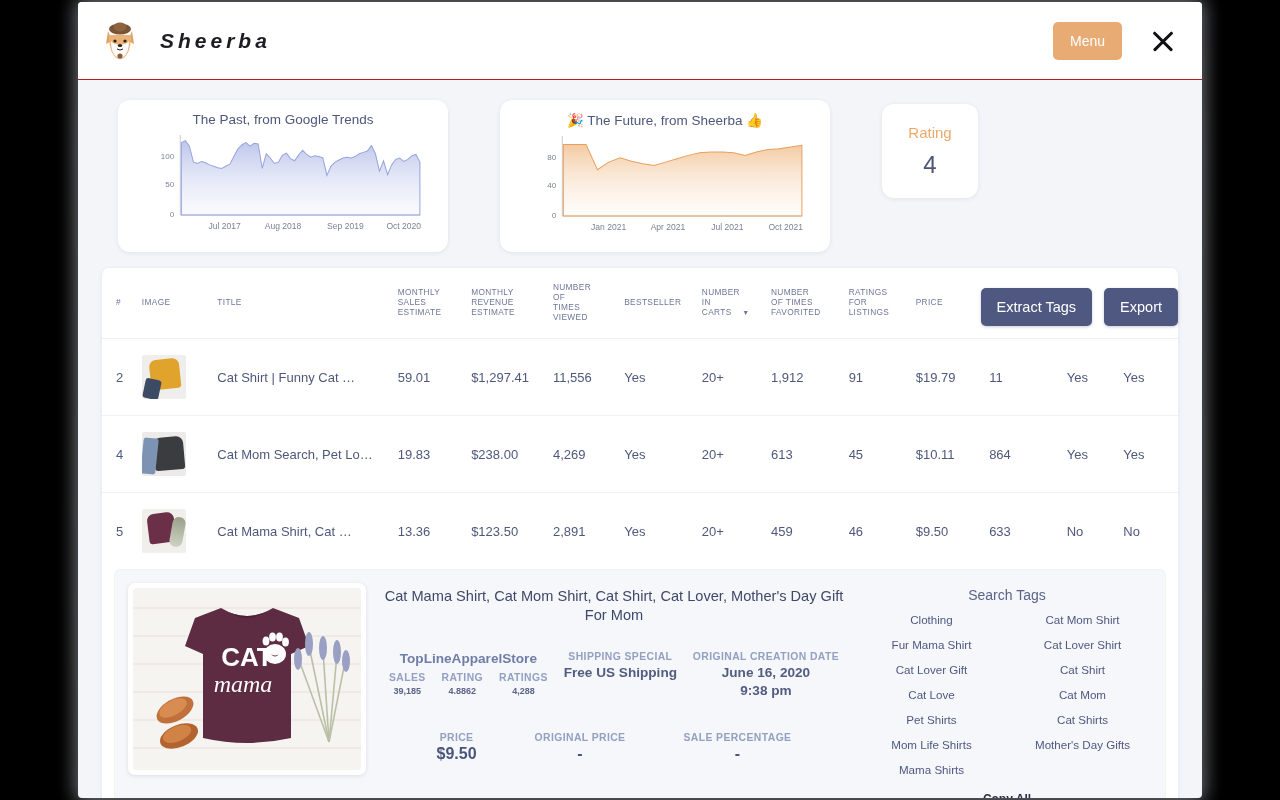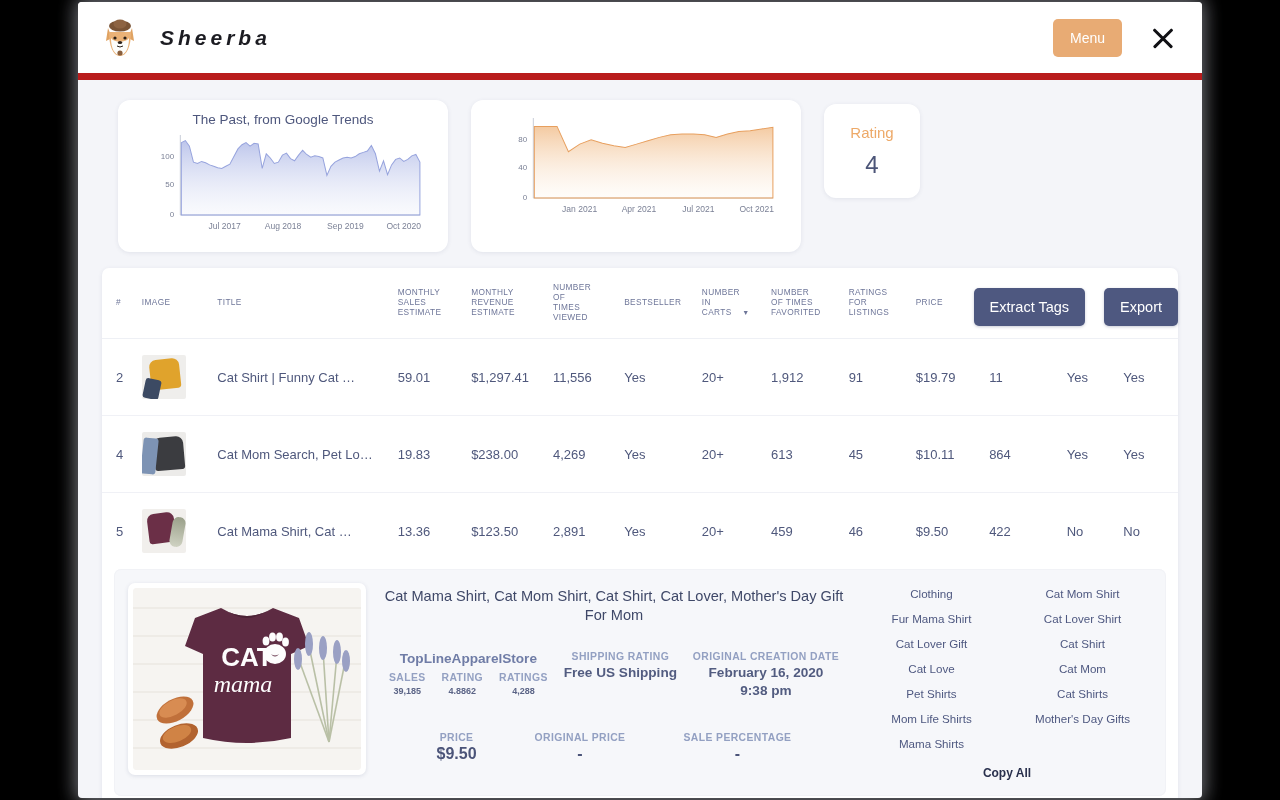--- a/index.html
+++ b/index.html
@@ -31,21 +31,21 @@
     width: 1124px; height: 796px;
     background: #f4f5f9;
     border-radius: 4px;
     box-shadow: 0 0 26px rgba(0,0,0,.45);
     overflow: hidden;
   }
 
   
   .header {
     height: 78px; background: #fff; display: flex; align-items: center;
-    padding: 0 24px 0 20px; border-bottom: 7px solid #b91c1c;
+    padding: 0 24px 0 20px; border-bottom: 1px solid #b91c1c;
     position: relative;
   }
   .logo { width: 44px; height: 44px; flex: 0 0 44px; position: relative; }
   .brand {
     margin-left: 18px; font-size: 21px; font-style: italic; font-weight: 700;
     letter-spacing: 4px; color: #1c1c22;
   }
   .header-right { margin-left: auto; display: flex; align-items: center; gap: 26px; }
   .menu-btn {
     background: #e8ab74; color: #fff; border: none; border-radius: 5px;
@@ -58,21 +58,21 @@
   .close-btn::before, .close-btn::after {
     content: ""; position: absolute; left: 2px; top: 14px; width: 26px; height: 2.6px;
     background: #101014; border-radius: 1px;
   }
   .close-btn::before { transform: rotate(45deg); }
   .close-btn::after { transform: rotate(-45deg); }
 
   
   .body { padding: 20px 24px 0 24px; height: calc(796px - 78px); overflow: hidden; position: relative; }
 
-  .top-row { display: flex; align-items: flex-start; gap: 23px; padding-left: 16px; }
+  .top-row { display: flex; align-items: flex-start; gap: 52px; padding-left: 16px; }
 
   .chart-card {
     background: #fff; border-radius: 12px; width: 330px; height: 152px;
     box-shadow: 0 1px 4px rgba(60,70,110,.10); padding: 12px 14px 8px 14px;
     position: relative;
   }
   .chart-title {
     text-align: center; font-size: 13.5px; color: #4e577d; margin-bottom: 2px;
   }
   .chart-area { position: relative; width: 100%; height: 112px; }
@@ -81,21 +81,21 @@
   .rating-card {
     background: #fff; border-radius: 12px; width: 96px; height: 94px;
     box-shadow: 0 1px 4px rgba(60,70,110,.10);
     display: flex; flex-direction: column; align-items: center; justify-content: center;
     gap: 10px; margin-top: 4px;
   }
   .rating-label { color: #eda968; font-size: 15px; }
   .rating-value { color: #4c5578; font-size: 24px; }
 
   .actions {
-    position: absolute; right: 24px; top: 208px; display: flex; gap: 19px; align-items: flex-end;
+    position: absolute; right: 24px; top: 208px; display: flex; gap: 12px; align-items: flex-end;
   }
   .act-btn {
     background: #4e5880; color: #fff; border: none; border-radius: 5px;
     font-size: 14.5px; padding: 11px 16px; cursor: pointer;
     font-family: "Liberation Sans", sans-serif;
     box-shadow: 0 1px 3px rgba(40,50,90,.25);
   }
 
   
   .table-wrap {
@@ -231,20 +231,21 @@
               <path id="past-path" fill="url(#gpast)" stroke="#96a3dd" stroke-width="1" d="M49.00 13.65 L53.02 11.57 L57.03 17.13 L61.05 33.13 L65.07 34.52 L69.08 32.43 L73.10 33.83 L77.12 35.91 L81.14 37.30 L85.15 38.70 L89.17 39.39 L93.19 37.30 L97.20 35.22 L101.22 27.57 L105.24 19.91 L109.25 15.74 L113.27 13.65 L117.29 17.13 L121.31 14.35 L125.32 15.04 L129.34 39.39 L133.36 24.78 L137.37 28.96 L141.39 34.52 L145.41 33.13 L149.42 26.17 L153.44 24.09 L157.46 29.65 L161.47 31.74 L165.49 26.17 L169.51 21.30 L173.53 25.48 L177.54 28.26 L181.56 26.87 L185.58 27.57 L189.59 28.96 L193.61 46.35 L197.63 37.30 L201.64 33.13 L205.66 31.04 L209.68 28.96 L213.69 28.26 L217.71 28.96 L221.73 27.57 L225.75 24.78 L229.76 23.39 L233.78 22.00 L237.80 16.43 L241.81 24.78 L245.83 42.17 L249.85 31.74 L253.86 45.65 L257.88 35.91 L261.90 30.35 L265.92 28.96 L269.93 32.43 L273.95 30.35 L277.97 26.87 L281.98 25.48 L286.00 33.13 L286 86 L49 86 Z"></path>
               <text x="92" y="100" font-size="8.5" fill="#7b8196" text-anchor="middle" font-family="Liberation Sans, sans-serif">Jul 2017</text>
               <text x="150" y="100" font-size="8.5" fill="#7b8196" text-anchor="middle" font-family="Liberation Sans, sans-serif">Aug 2018</text>
               <text x="212" y="100" font-size="8.5" fill="#7b8196" text-anchor="middle" font-family="Liberation Sans, sans-serif">Sep 2019</text>
               <text x="270" y="100" font-size="8.5" fill="#7b8196" text-anchor="middle" font-family="Liberation Sans, sans-serif">Oct 2020</text>
             </svg>
           </div>
         </div>
 
         <div class="chart-card">
+          <div class="chart-title">🎉 The Future, from Sheerba 👍</div>
           <div class="chart-area">
             <svg viewBox="0 0 300 112" preserveAspectRatio="none">
               <defs>
                 <linearGradient id="gfut" x1="0" y1="0" x2="0" y2="1">
                   <stop offset="0%" stop-color="#f3c79c" stop-opacity="0.95"></stop>
                   <stop offset="100%" stop-color="#fdf4ea" stop-opacity="0.25"></stop>
                 </linearGradient>
               </defs>
               <line x1="48" y1="6" x2="48" y2="86" stroke="#c9ced8" stroke-width="1"></line>
               <line x1="48" y1="86" x2="286" y2="86" stroke="#c9ced8" stroke-width="1"></line>
@@ -357,21 +358,21 @@
                   <span class="title-cell">Cat Mama Shirt, Cat …</span>
                 </td>
                 <td class="c-msale">13.36</td>
                 <td class="c-mrev">$123.50</td>
                 <td class="c-views">2,891</td>
                 <td class="c-best">Yes</td>
                 <td class="c-carts">20+</td>
                 <td class="c-fav">459</td>
                 <td class="c-rate">46</td>
                 <td class="c-price">$9.50</td>
-                <td class="c-avail">422</td>
+                <td class="c-avail">633</td>
                 <td class="c-isad">No</td>
                 <td class="c-sale">No</td>
               </tr>
             </tbody>
         </table>
 
         <div class="detail">
           <div class="detail-img">
             <div class="shirt-photo">
               <svg viewBox="0 0 228 182" preserveAspectRatio="xMidYMid slice">
@@ -438,26 +439,26 @@
                       <div class="meta-key">RATING</div>
                       <div class="meta-val sm">4.8862</div>
                     </div>
                     <div class="shop-stat">
                       <div class="meta-key">RATINGS</div>
                       <div class="meta-val sm">4,288</div>
                     </div>
                   </div>
               </div>
               <div class="meta-col">
-                <div class="meta-key">SHIPPING RATING</div>
+                <div class="meta-key">SHIPPING SPECIAL</div>
                 <div class="meta-val">Free US Shipping</div>
               </div>
               <div class="meta-col">
                 <div class="meta-key">ORIGINAL CREATION DATE</div>
-                <div class="meta-val">February 16, 2020</div>
+                <div class="meta-val">June 16, 2020</div>
                 <div class="meta-val">9:38 pm</div>
               </div>
             </div>
 
             <div class="price-row">
               <div class="meta-col">
                 <div class="meta-key">PRICE</div>
                 <div class="price-val">$9.50</div>
               </div>
               <div class="meta-col">
@@ -465,20 +466,21 @@
                 <div class="price-val">-</div>
               </div>
               <div class="meta-col">
                 <div class="meta-key">SALE PERCENTAGE</div>
                 <div class="price-val">-</div>
               </div>
             </div>
           </div>
 
           <div class="tags">
+            <div class="tags-title">Search Tags</div>
             <div class="tags-grid" id="tags-grid">
                 <div class="tag">Clothing</div>
                 <div class="tag">Cat Mom Shirt</div>
                 <div class="tag">Fur Mama Shirt</div>
                 <div class="tag">Cat Lover Shirt</div>
                 <div class="tag">Cat Lover Gift</div>
                 <div class="tag">Cat Shirt</div>
                 <div class="tag">Cat Love</div>
                 <div class="tag">Cat Mom</div>
                 <div class="tag">Pet Shirts</div>

